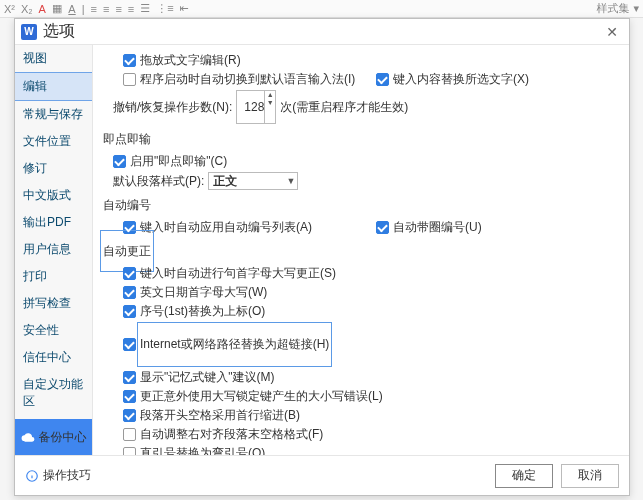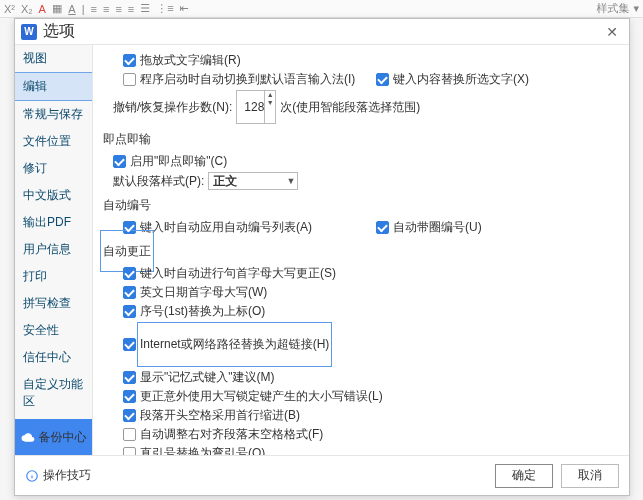--- a/index.html
+++ b/index.html
@@ -122,21 +122,21 @@
       </div>
       <div class="row indent">
         <span class="lbl">撤销/恢复操作步数(N):</span>
         <span class="spin">
             <input value="128" style="">
             <span class="btns">
               <span>▲</span>
               <span>▼</span>
             </span>
           </span>
-        <span class="lbl">次(使用智能段落选择范围)</span>
+        <span class="lbl">次(需重启程序才能生效)</span>
       </div>
 
       <div class="sect">即点即输</div>
       <div class="row indent">
           <span class="cb on"></span>
           <span class="lbl">启用"即点即输"(C)</span>
         </div>
       <div class="row indent">
         <span class="lbl">默认段落样式(P):</span>
         <span class="select">

